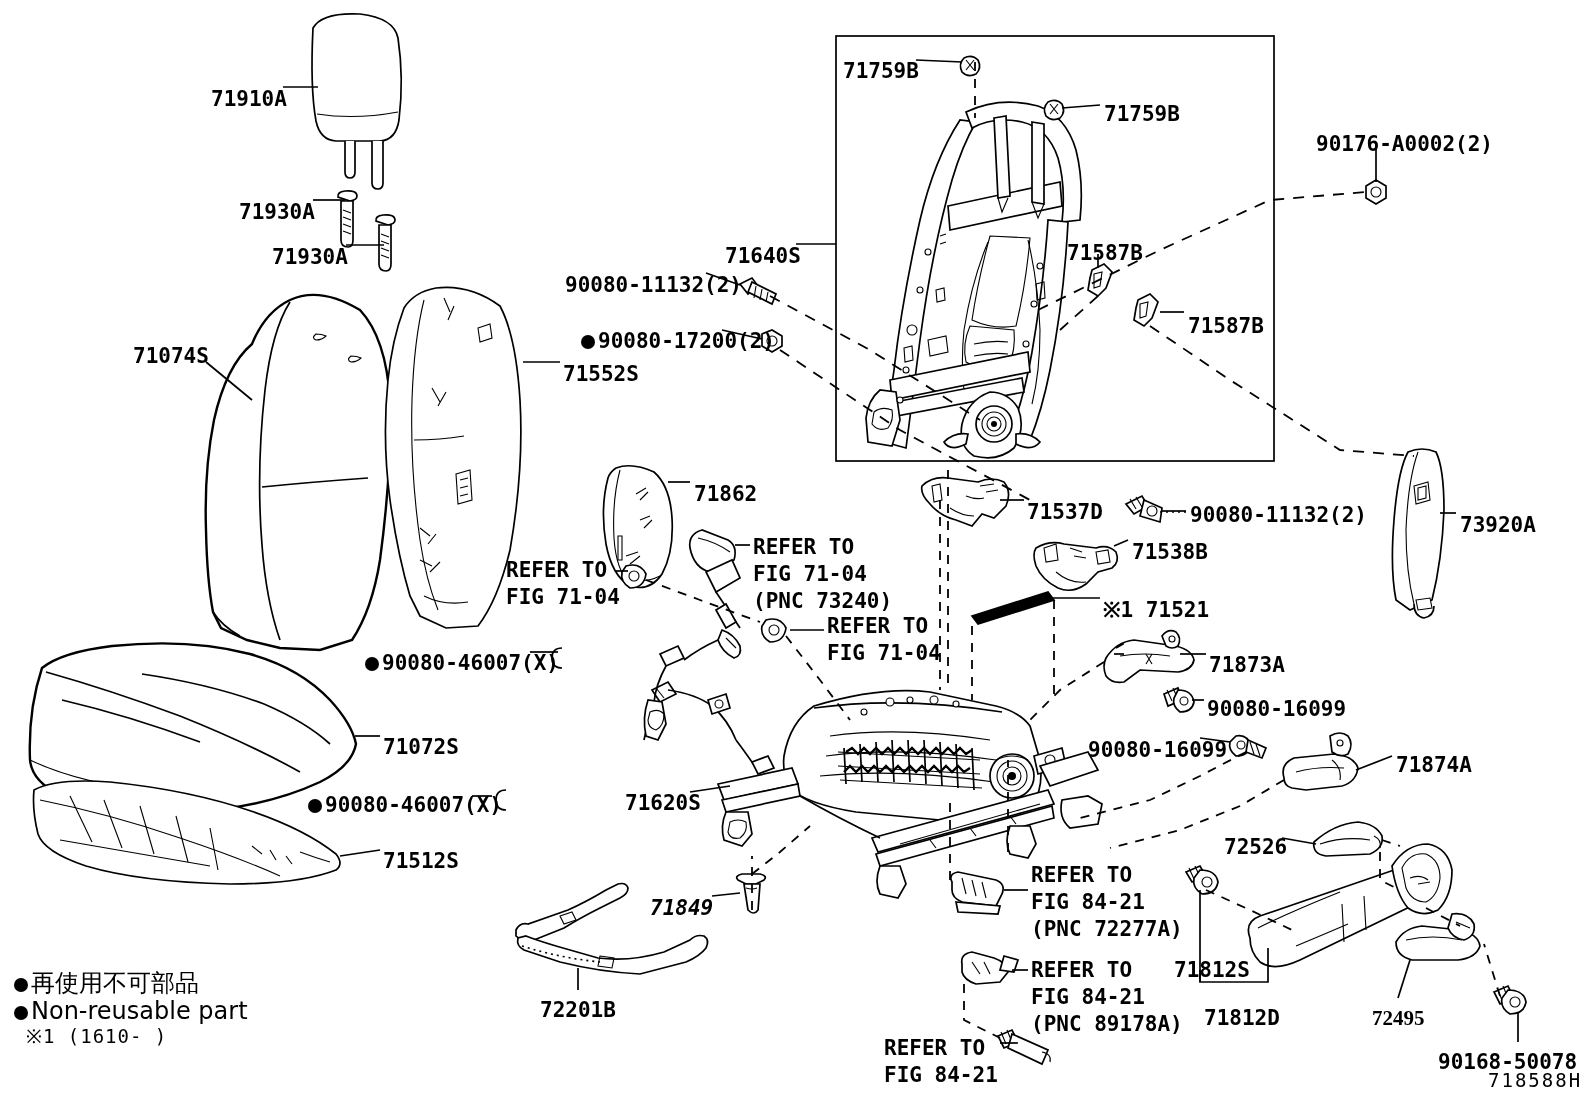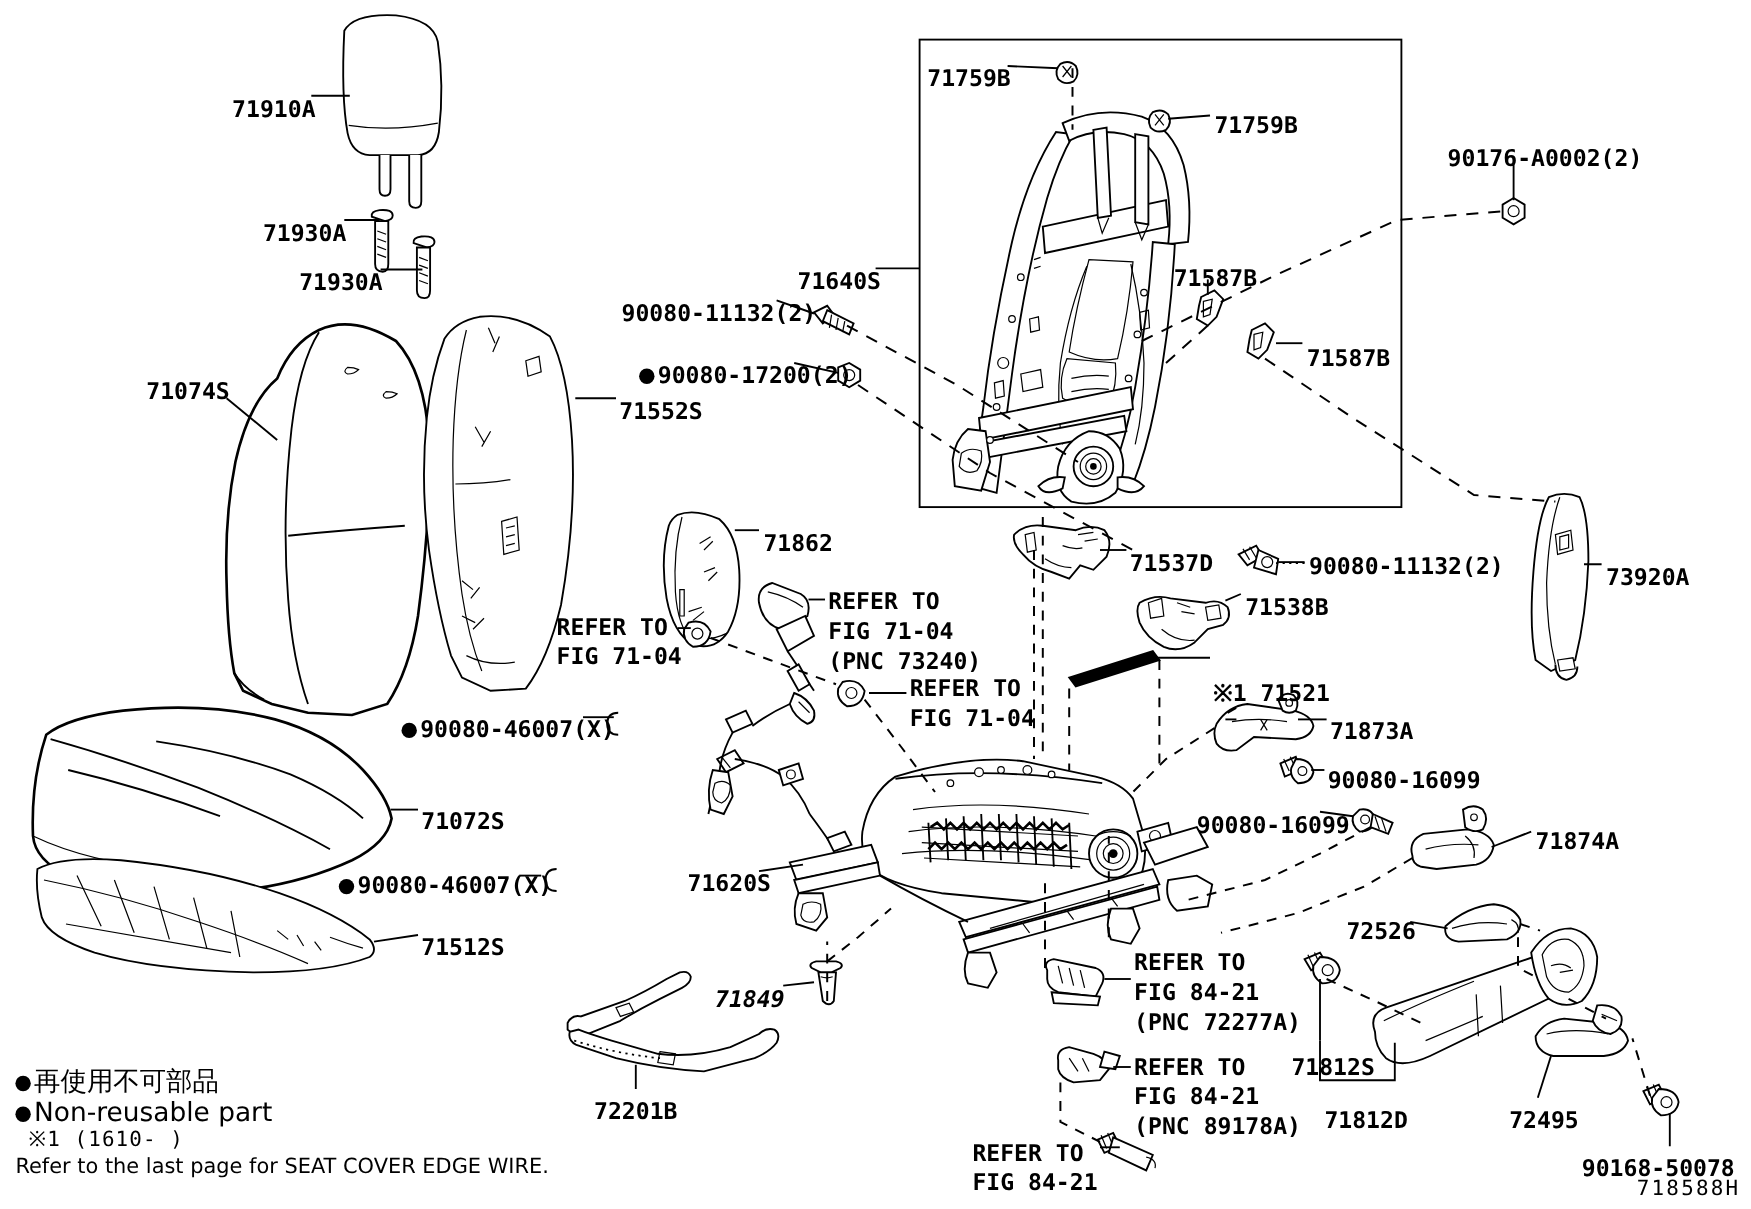--- a/index.html
+++ b/index.html
@@ -501,29 +501,29 @@
       <div class="lbl" style="left: 843px; top: 58px;"><span>71759B</span></div>
       <div class="lbl" style="left: 1104px; top: 101px;"><span>71759B</span></div>
       <div class="lbl" style="left: 1316px; top: 131px;"><span>90176-A0002(2)</span></div>
       <div class="lbl" style="left: 1067px; top: 240px;"><span>71587B</span></div>
       <div class="lbl" style="left: 1188px; top: 313px;"><span>71587B</span></div>
       <div class="lbl" style="left: 1460px; top: 512px;"><span>73920A</span></div>
       <div class="lbl" style="left: 694px; top: 481px;"><span>71862</span></div>
       <div class="lbl" style="left: 1027px; top: 499px;"><span>71537D</span></div>
       <div class="lbl" style="left: 1190px; top: 502px;"><span>90080-11132(2)</span></div>
       <div class="lbl" style="left: 1132px; top: 539px;"><span>71538B</span></div>
-      <div class="lbl" style="left: 1103px; top: 617px;"><span>※1 71521</span></div>
+      <div class="lbl" style="left: 1103px; top: 597px;"><span>※1 71521</span></div>
       <div class="lbl" style="left: 1209px; top: 652px;"><span>71873A</span></div>
       <div class="lbl" style="left: 1207px; top: 696px;"><span>90080-16099</span></div>
       <div class="lbl" style="left: 1088px; top: 737px;"><span>90080-16099</span></div>
       <div class="lbl" style="left: 1396px; top: 752px;"><span>71874A</span></div>
       <div class="lbl" style="left: 1224px; top: 834px;"><span>72526</span></div>
       <div class="lbl" style="left: 1174px; top: 957px;"><span>71812S</span></div>
       <div class="lbl" style="left: 1204px; top: 1005px;"><span>71812D</span></div>
-      <div class="lbl" style="left: 1372px; top: 1005px;"><span>72495</span></div>
+      <div class="lbl" style="left: 1372px; top: 1005px; font-family: Liberation Serif, serif;"><span>72495</span></div>
       <div class="lbl" style="left: 1438px; top: 1049px;"><span>90168-50078</span></div>
       <div class="lbl" style="left: 383px; top: 734px;"><span>71072S</span></div>
       <div class="lbl" style="left: 383px; top: 848px;"><span>71512S</span></div>
       <div class="lbl" style="left: 365px; top: 650px;"><span class="bullet"></span><span>90080-46007(X)</span></div>
       <div class="lbl" style="left: 308px; top: 792px;"><span class="bullet"></span><span>90080-46007(X)</span></div>
       <div class="lbl" style="left: 625px; top: 790px;"><span>71620S</span></div>
       <div class="lbl" style="left: 650px; top: 895px; font-style: italic;"><span>71849</span></div>
       <div class="lbl" style="left: 540px; top: 997px;"><span>72201B</span></div>
       <div class="lbl multi" style="left: 506px; top: 557px;">
         <div>REFER TO</div>
@@ -554,17 +554,16 @@
       </div>
     </div>
 
 <div class="lbl legendjp" style="left:14px;top:968px;">
   <span class="bullet"></span><span>再使用不可部品</span>
 </div>
 <div class="lbl legend" style="left:14px;top:996px;">
   <span class="bullet"></span><span>Non-reusable part</span>
 </div>
 <div class="lbl code" style="left:14px;top:1024px;">※1 (1610-    )</div>
-<div class="lbl note" style="left:14px;top:1048px;">Refer to the last page for SEAT COVER EDGE WIRE.</div>
 
 <div class="lbl code" style="left:1476px;top:1068px;font-weight:normal;letter-spacing:2px;">718588H</div>
 
 </div>
 
 </body></html>

